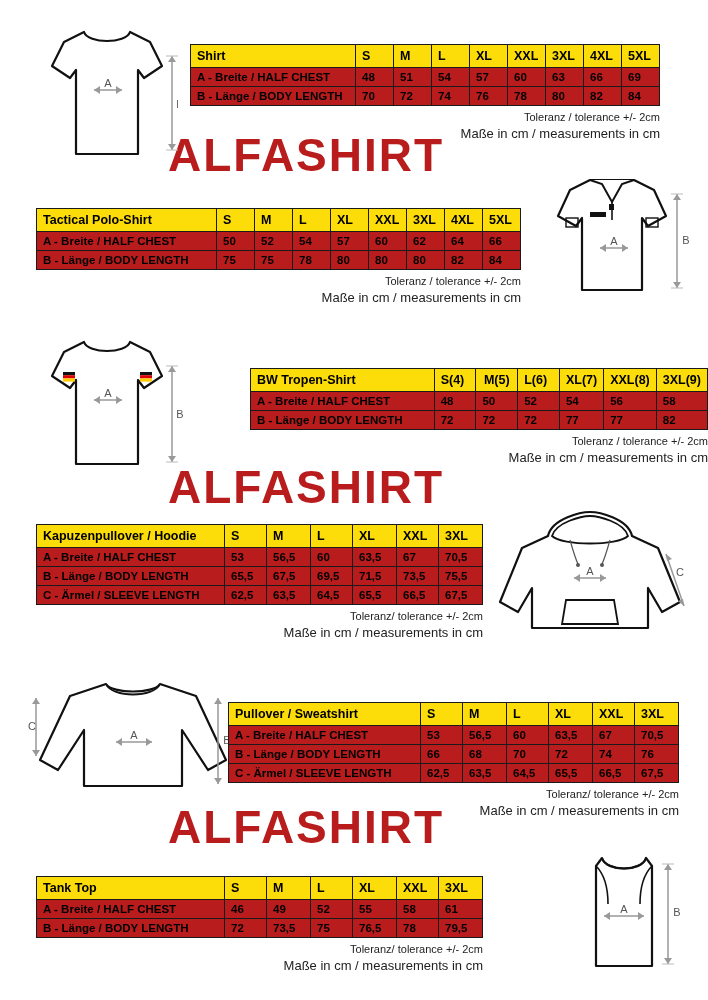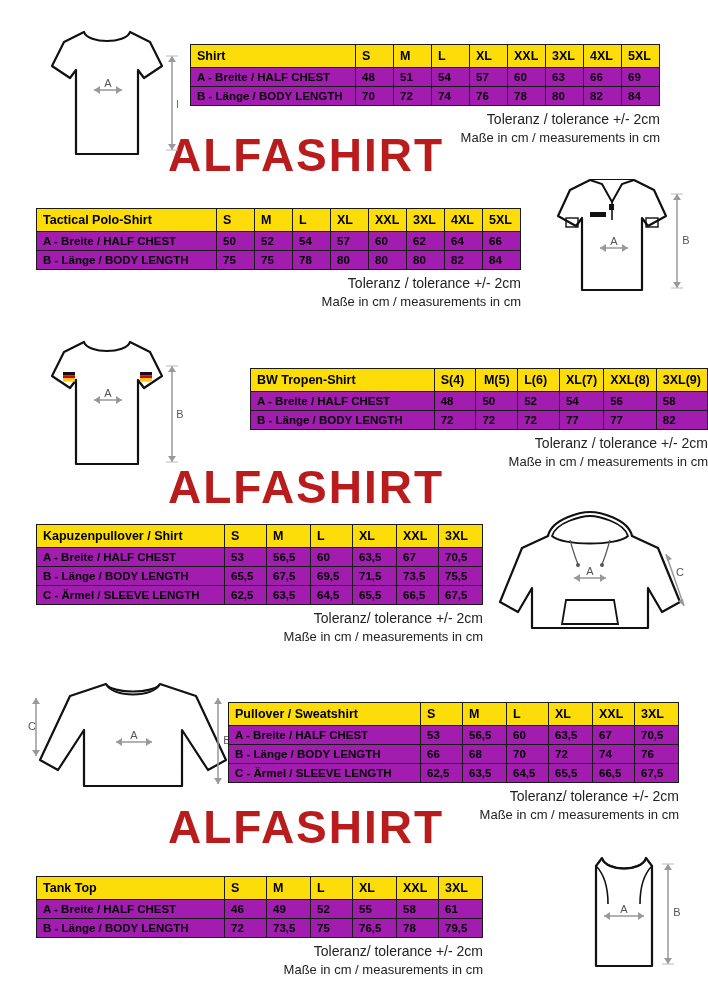--- a/index.html
+++ b/index.html
@@ -29,21 +29,21 @@
   .wm1 { left: 168px; top: 128px; font-size: 46px; }
   .wm2 { left: 168px; top: 460px; font-size: 46px; }
   .wm3 { left: 168px; top: 800px; font-size: 46px; }
 
   
   .block { position: absolute; z-index: 2; }
 
   
   table.size-table {
     border-collapse: collapse;
-    background: #a21caf;
+    background: #b91c1c;
     font-size: 11.5px;
   }
   table.size-table td, table.size-table th {
     border: 1px solid #1a1a1a;
     padding: 3px 6px;
     text-align: left;
     font-weight: bold;
     white-space: nowrap;
   }
   table.size-table tr.head td, table.size-table tr.head th {
@@ -58,21 +58,21 @@
   table.size-table td.num { text-align: left; }
   table.size-table tr.head td.label { font-size: 12.5px; }
 
   .note {
     font-size: 8.5px;
     color: #222;
     margin-top: 4px;
     line-height: 1.35;
     font-family: "Liberation Sans", sans-serif;
   }
-  .note .l1 { font-size: 14px; }
+  .note .l1 { font-size: 11px; }
   .note .l2 { font-size: 13px; text-align: right; }
   .note.right { text-align: right; }
 
   
   .fig { position: absolute; z-index: 2; }
   .fig svg { display: block; }
 
   .dimlabel {
     font-family: "Liberation Sans", sans-serif;
     font-size: 11px;
@@ -274,21 +274,21 @@
   <div class="note right">
     <div class="l1">Toleranz / tolerance +/- 2cm</div>
     <div class="l2">Maße in cm / measurements in cm</div>
   </div>
 </div>
 
 <div class="block" style="left:36px; top:524px;">
   <table class="size-table">
     <tbody>
       <tr class="head">
-        <td class="label" style="width:188px;">Kapuzenpullover / Shirt</td>
+        <td class="label" style="width:188px;">Kapuzenpullover / Hoodie</td>
         <td class="num" style="width:42px;">S</td>
         <td class="num" style="width:44px;">M</td>
         <td class="num" style="width:42px;">L</td>
         <td class="num" style="width:44px;">XL</td>
         <td class="num" style="width:42px;">XXL</td>
         <td class="num" style="width:44px;">3XL</td>
       </tr>
       <tr>
         <td class="label">A -  Breite / HALF CHEST</td>
         <td class="num">53</td>

